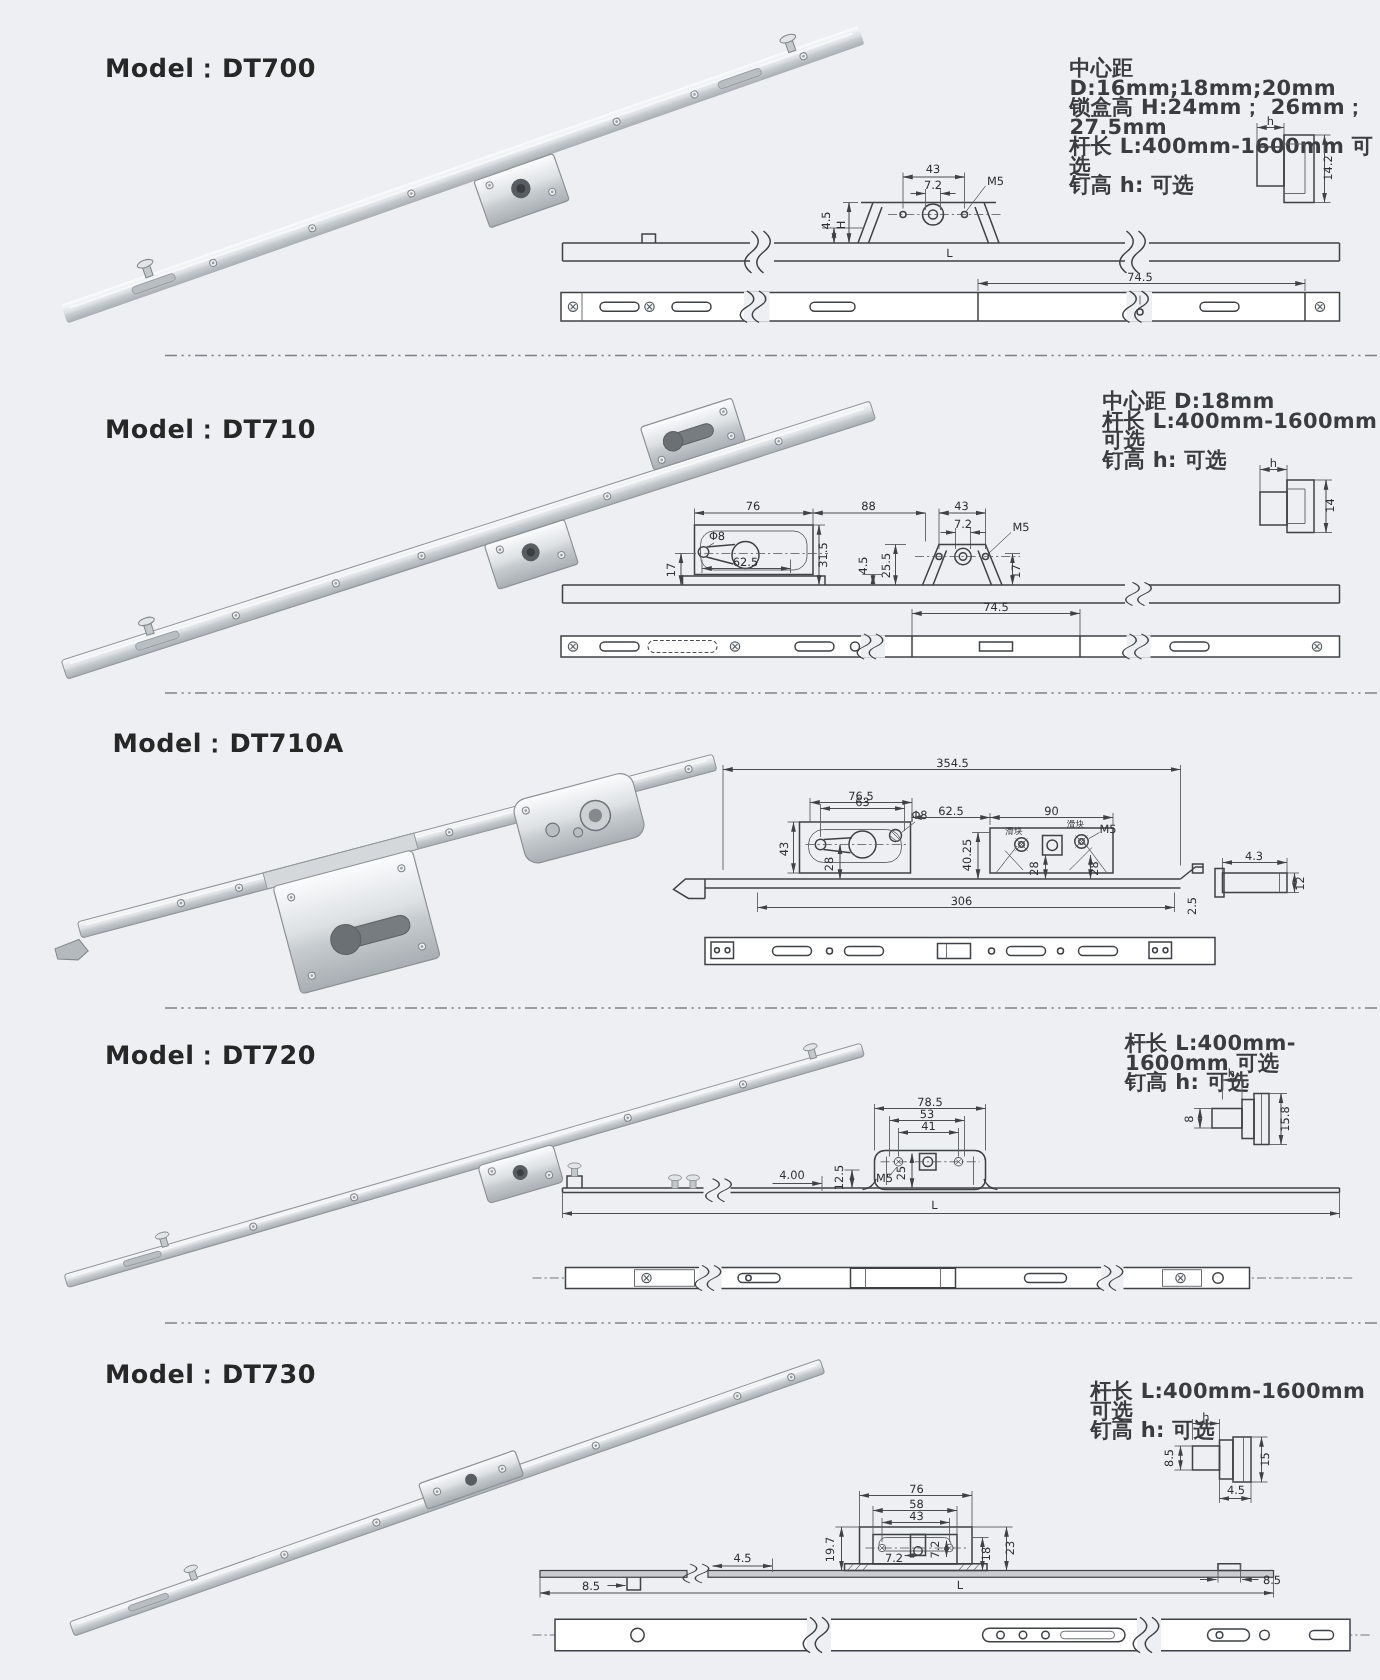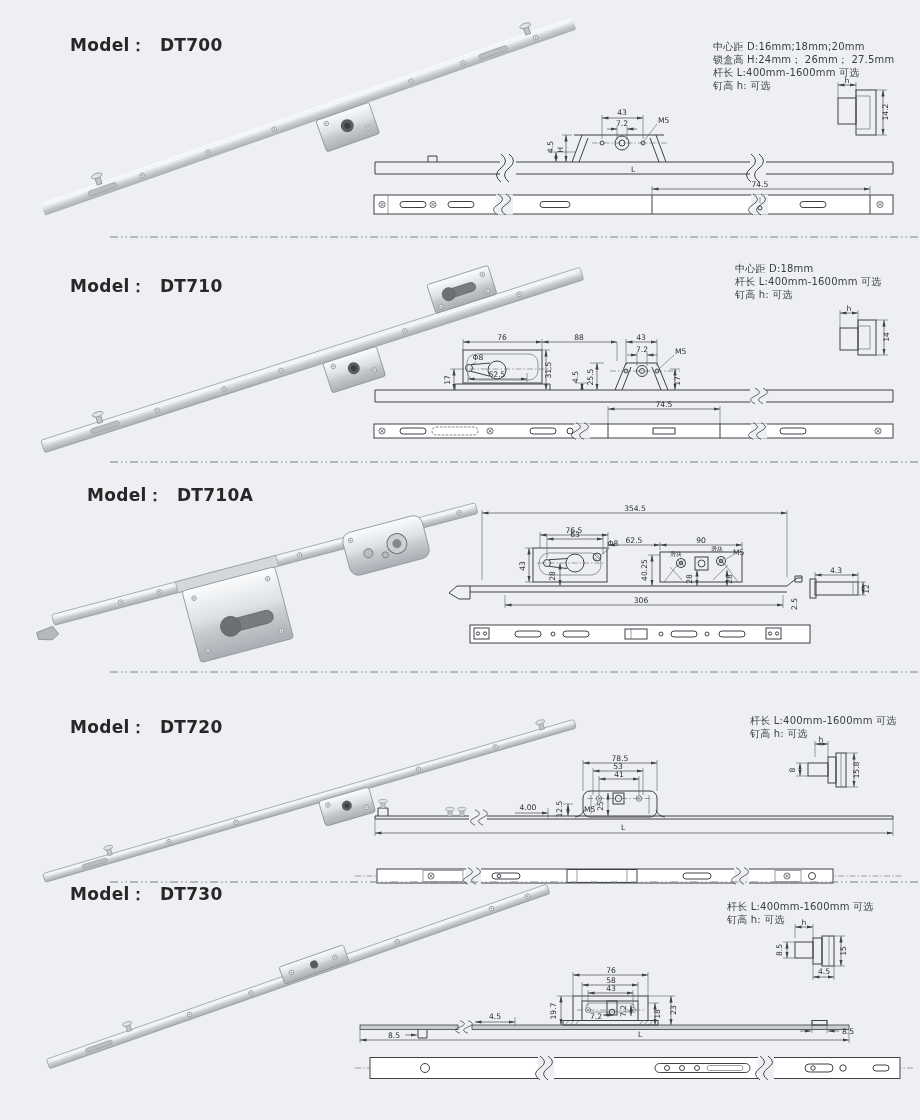--- a/index.html
+++ b/index.html
@@ -1,21 +1,21 @@
 <!DOCTYPE html>
 <html><head>
 <meta charset="utf-8">
 <style>
   * { margin:0; padding:0; box-sizing:border-box; }
   html,body { width:920px; height:1120px; }
   body { position:relative; background:#edeff2; font-family:"DejaVu Sans","Liberation Sans",sans-serif; overflow:hidden; }
   .sec { position:absolute; left:0; width:920px; }
   .title { position:absolute; font-size:17px; font-weight:bold; color:#272727; letter-spacing:.3px; }
-  .title .mv { margin-left:13px; }
-  .specs { position:absolute; font-size:10px; color:#3a3d40; line-height:13px; letter-spacing:.2px; }
+  .title .mv { margin-left:1px; }
+  .specs { position:absolute; font-size:14px; color:#3a3d40; line-height:13px; letter-spacing:.2px;font-weight:bold; }
   svg { position:absolute; overflow:visible; }
   svg text { font-family:"DejaVu Sans","Liberation Sans",sans-serif; }
   .dim  { font-size:7.6px; fill:#2e3033; text-anchor:middle; }
   .dimS { font-size:7.6px; fill:#2e3033; text-anchor:start; }
   .cn   { font-size:5.8px; fill:#2e3033; text-anchor:middle; }
   .p  { stroke:#3e4146; stroke-width:1; fill:none; }
   .t  { stroke:#5a5e63; stroke-width:.6; fill:none; }
   .d  { stroke:#4a4d52; stroke-width:.7; fill:none; }
   .cl { stroke:#5a5e63; stroke-width:.55; fill:none; stroke-dasharray:6 2 1.5 2; }
   .bar{ fill:#ffffff; stroke:#3e4146; stroke-width:1; }
@@ -282,21 +282,21 @@
     <line class="d" x1="64" y1="20" x2="64" y2="55" marker-start="url(#ar)" marker-end="url(#ar)"></line>
     <text class="dim" x="69" y="37" transform="rotate(-90 69 37)">14</text>
   </svg>
 </div>
 
 <svg style="left:0;top:461px" width="920" height="3">
     <line x1="110" y1="1" x2="920" y2="1" stroke="#7d828a" stroke-width="1" stroke-dasharray="8 3 1.5 3 1.5 3"></line>
   </svg>
 
 <div class="sec" style="top:462px;height:210px">
-  <div class="title" style="left:87px;top:22px"><span>Model：</span><span class="mv">DT710A</span></div>
+  <div class="title" style="left:75px;top:22px"><span>Model：</span><span class="mv">DT710A</span></div>
 
   <svg style="left:28px;top:6px" width="445" height="200">
     <g transform="translate(25,152) rotate(-14.8)">
       <path d="M-2,6 l-17,2 l0,7 l13,4 l8,-4 z" fill="#b4b9bd" stroke="#83888c" stroke-width=".7"></path>
       <rect x="0" y="-5.5" width="438" height="11" rx="2" fill="url(#mg)" stroke="#90969a" stroke-width=".7"></rect>
       <line x1="5" y1="-2.5" x2="433" y2="-2.5" stroke="#f7f9fa" stroke-width="1.4" opacity=".85"></line>
       <use href="#scr" x="70" y="0"></use>
         <use href="#scr" x="110" y="0"></use>
         <use href="#scr" x="255" y="0"></use>
         <use href="#scr" x="420" y="0"></use>
@@ -411,21 +411,21 @@
       <line class="d" x1="418" y1="82" x2="418" y2="95" marker-start="url(#ar)" marker-end="url(#ar)"></line>
       <text class="dim" x="424" y="89" transform="rotate(-90 424 89)">12</text>
     </g>
   </svg>
 </div>
 
 <svg style="left:0;top:671px" width="920" height="3">
     <line x1="110" y1="1" x2="920" y2="1" stroke="#7d828a" stroke-width="1" stroke-dasharray="8 3 1.5 3 1.5 3"></line>
   </svg>
 
-<div class="sec" style="top:696px;height:210px">
+<div class="sec" style="top:672px;height:210px">
   <div class="title" style="left:70px;top:20px"><span>Model：</span><span class="mv">DT720</span></div>
   <div class="specs" style="left:750px;top:18px">
     <div>杆长 L:400mm-1600mm 可选</div>
     <div>钉高 h: 可选</div>
   </div>
 
   <svg style="left:30px;top:16px" width="560" height="185">
     <g transform="translate(14,166) rotate(-16.2)">
       <rect x="0" y="-4.5" width="553" height="9" rx="2" fill="url(#mg)" stroke="#90969a" stroke-width=".7"></rect>
       <line x1="4" y1="-2" x2="549" y2="-2" stroke="#f7f9fa" stroke-width="1.2" opacity=".85"></line>
@@ -520,21 +520,21 @@
     <path class="t" d="M76,24 H88 M76,58 H88"></path>
     <line class="d" x1="84" y1="24" x2="84" y2="58" marker-start="url(#ar)" marker-end="url(#ar)"></line>
     <text class="dim" x="89" y="41" transform="rotate(-90 89 41)">15.8</text>
   </svg>
 </div>
 
 <svg style="left:0;top:881px" width="920" height="3">
     <line x1="110" y1="1" x2="920" y2="1" stroke="#7d828a" stroke-width="1" stroke-dasharray="8 3 1.5 3 1.5 3"></line>
   </svg>
 
-<div class="sec" style="top:860px;height:238px">
+<div class="sec" style="top:882px;height:238px">
   <div class="title" style="left:70px;top:23px"><span>Model：</span><span class="mv">DT730</span></div>
   <div class="specs" style="left:727px;top:40px">
     <div>杆长 L:400mm-1600mm 可选</div>
     <div>钉高 h: 可选</div>
   </div>
 
   <svg style="left:30px;top:16px" width="545" height="205">
     <g transform="translate(18,188) rotate(-19.3)">
       <rect x="0" y="-5" width="530" height="10" rx="2" fill="url(#mg)" stroke="#90969a" stroke-width=".7"></rect>
       <line x1="4" y1="-2.2" x2="526" y2="-2.2" stroke="#f7f9fa" stroke-width="1.3" opacity=".85"></line>

